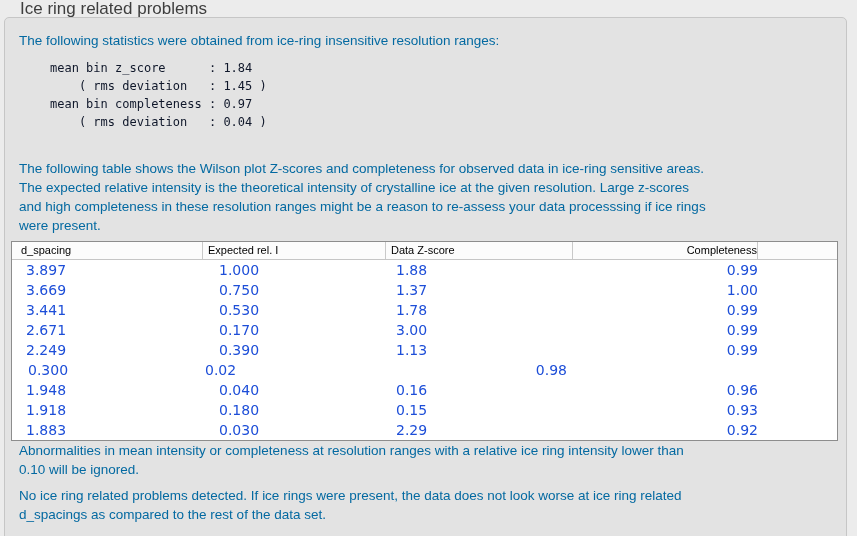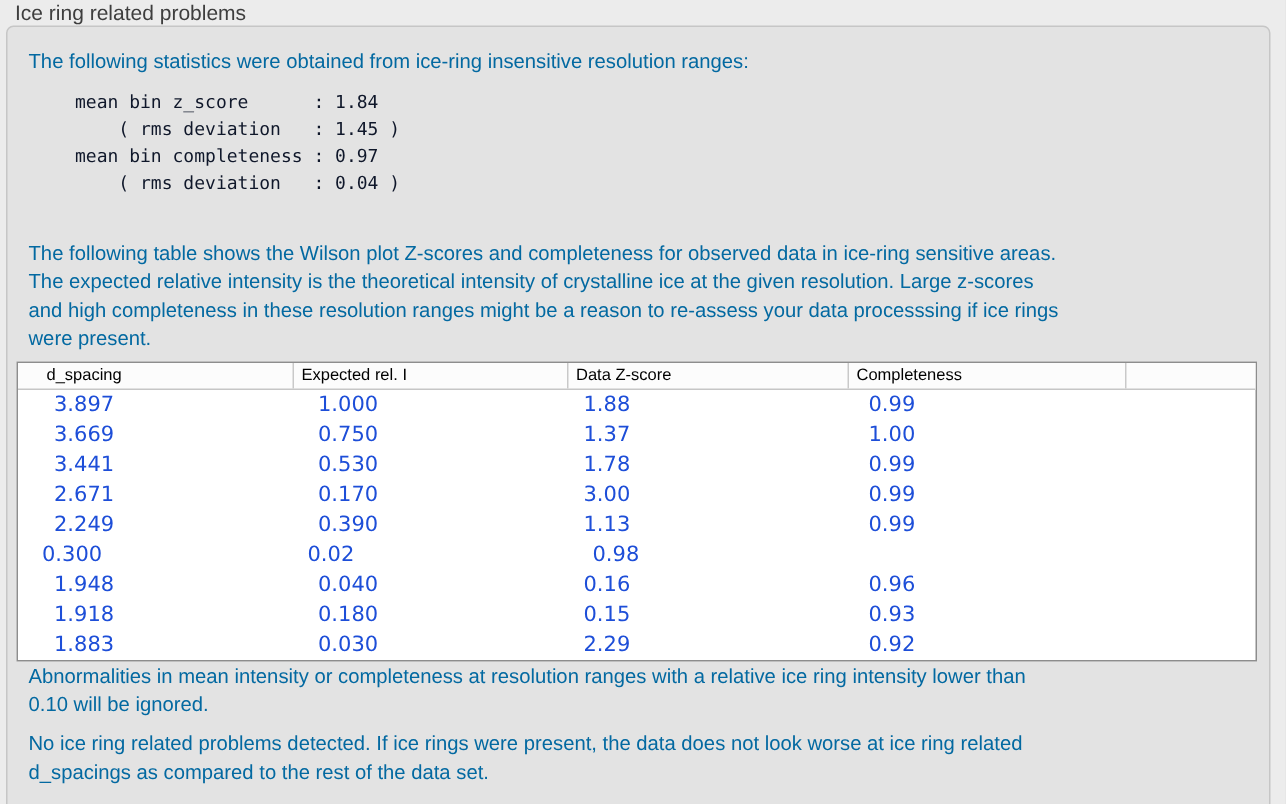--- a/index.html
+++ b/index.html
@@ -10,22 +10,22 @@
     width: 857px;
     height: 536px;
     background: #ececec;
     overflow: hidden;
     position: relative;
     font-family: "Liberation Sans", sans-serif;
   }
   .panel-label {
     position: absolute;
     top: 2px;
-    left: 10px;
-    font-size: 14px;
+    left: 20px;
+    font-size: 17px;
     line-height: 13px;
     color: #3e3e3e;
   }
   .groupbox {
     position: absolute;
     left: 4px;
     top: 17px;
     width: 843px;
     height: 560px;
     box-sizing: border-box;
@@ -84,24 +84,24 @@
   }
   .td {
     box-sizing: border-box;
     font-family: "DejaVu Sans", sans-serif;
     font-size: 14px;
     line-height: 20px;
     color: #1d4ed8;
     overflow: hidden;
     white-space: nowrap;
   }
-  .c0 { width: 174px; margin-left: 10px; }
+  .c0 { width: 191px; }
   .c1 { width: 183px; }
   .c2 { width: 187px; }
-  .c3 { width: 185px; }
+  .c3 { width: 185px; text-align: right; }
   .c4 { flex: 1; }
   .td.c0 { padding-left: 14px; }
   .td.c1 { padding-left: 16px; }
   .td.c2 { padding-left: 10px; }
   .td.c3 { padding-left: 13px; }
 </style>
 </head>
 <body>
 
 <div class="panel-label">Ice ring related problems</div>

